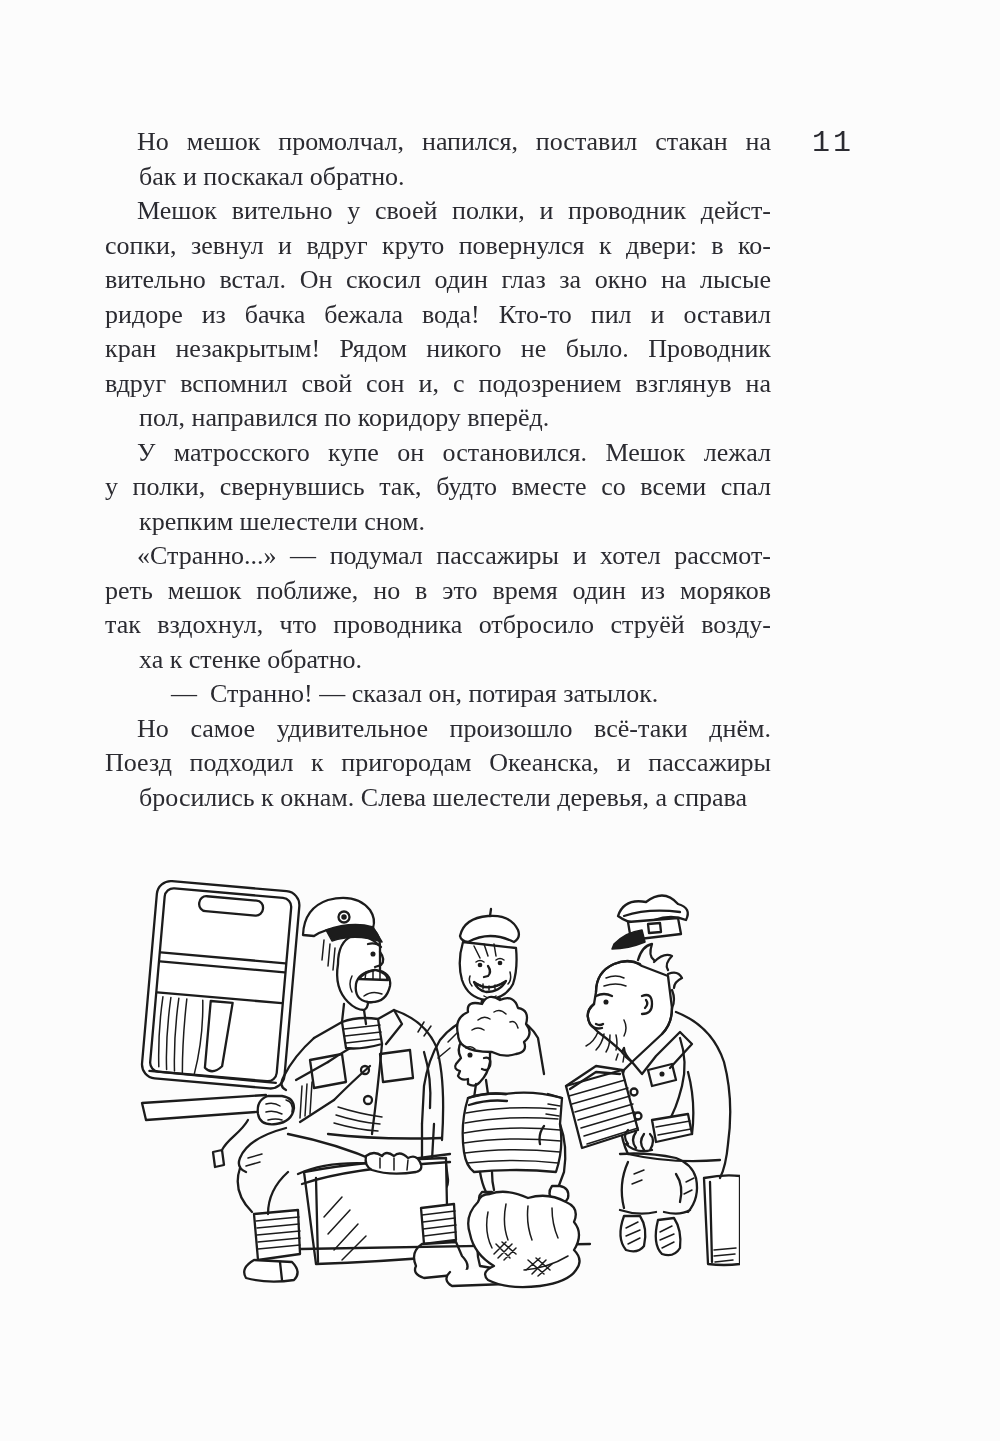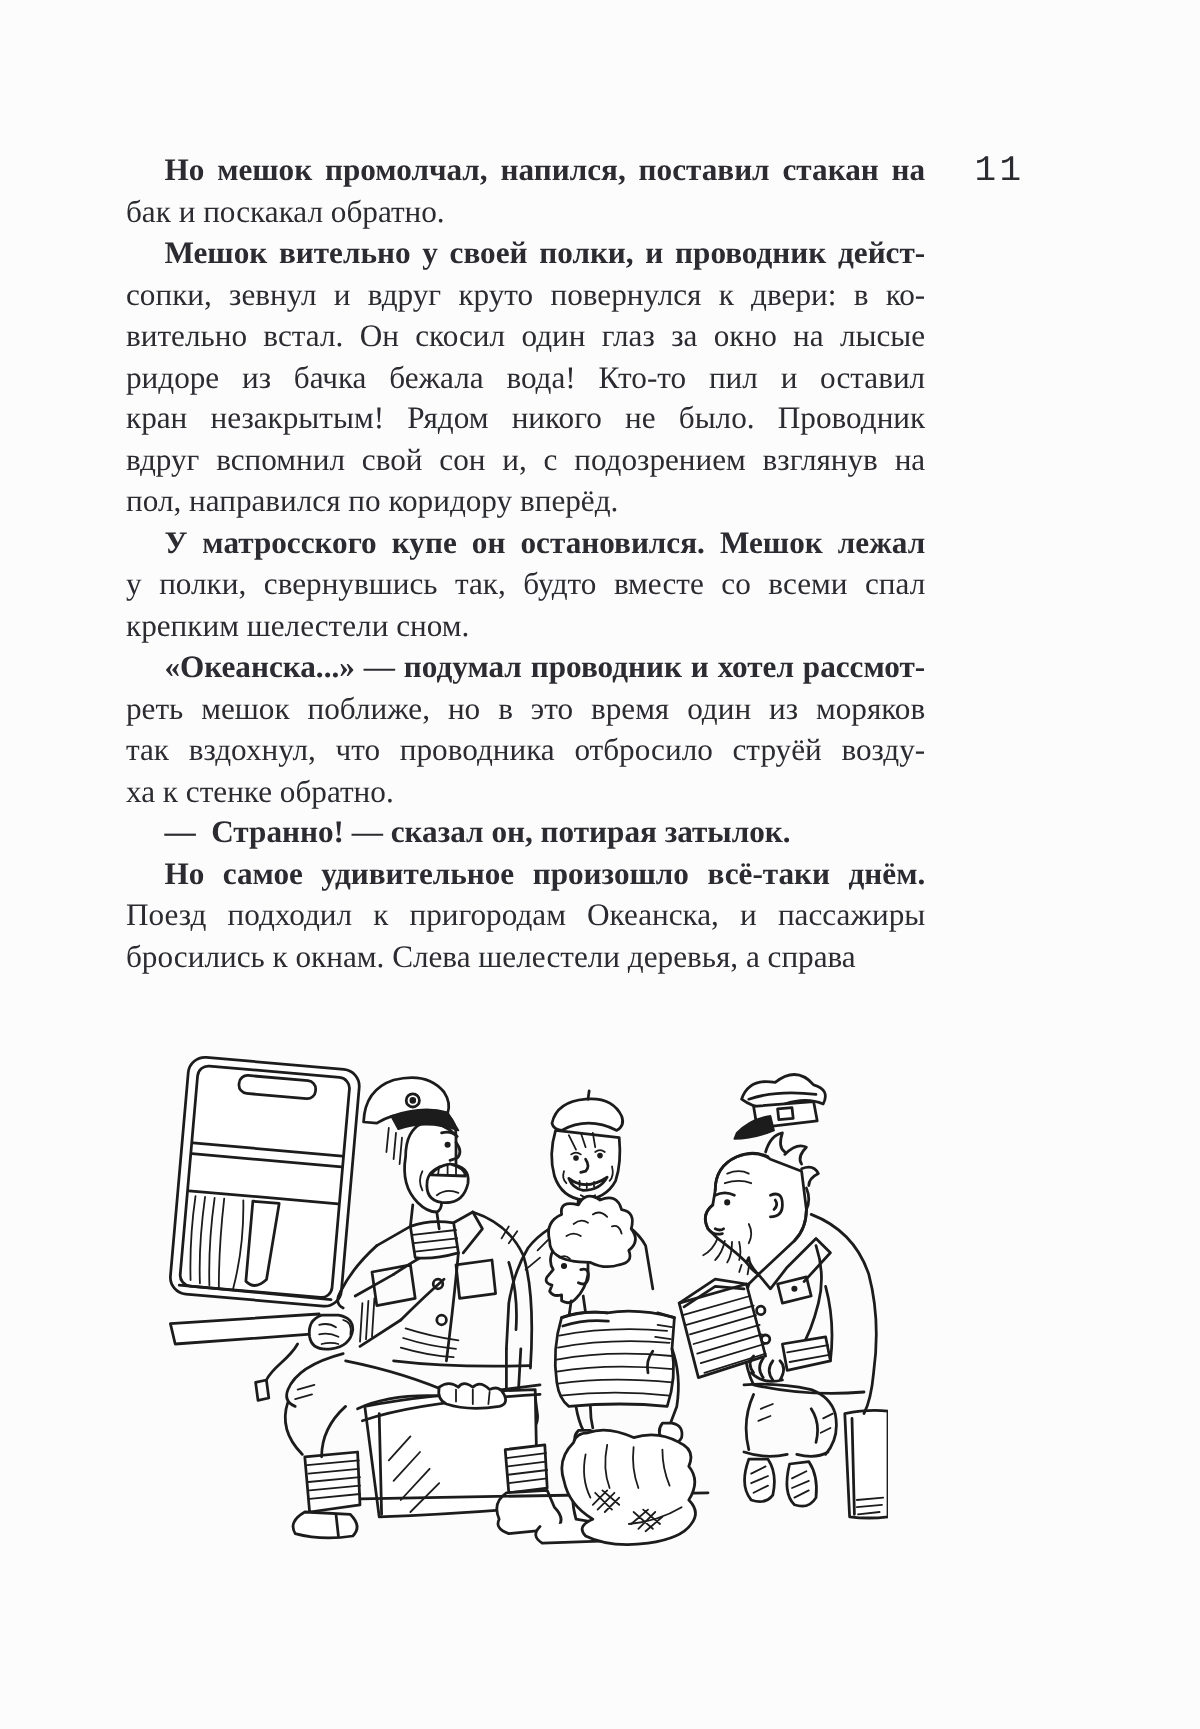--- a/index.html
+++ b/index.html
@@ -33,24 +33,24 @@
   }
   .line{
     text-align:justify;
     text-align-last:justify;
     height:34.5px;
     white-space:nowrap;
   }
   .line.last{
     text-align:left;
     text-align-last:auto;
+    margin-left:34px;
   }
   .line.indent{
     text-indent:32px;
-    font-weight:bold;
   }
   .illustration{
     position:absolute;
     left:128px; top:872px;
     width:612px; height:445px;
   }
   .illustration svg{width:100%;height:100%;display:block;}
   svg .ln{stroke:var(--ink);fill:none;stroke-width:2.3;stroke-linecap:round;stroke-linejoin:round;}
   svg .fw{stroke:var(--ink);fill:#fff;stroke-width:2.3;stroke-linecap:round;stroke-linejoin:round;}
   svg .fb{stroke:var(--ink);fill:var(--ink);stroke-width:1.5;stroke-linejoin:round;}
@@ -67,21 +67,21 @@
     <div class="line indent">Мешок вительно у своей полки, и проводник дейст-</div>
     <div class="line">сопки, зевнул и вдруг круто повернулся к двери: в ко-</div>
     <div class="line">вительно встал. Он скосил один глаз за окно на лысые</div>
     <div class="line">ридоре из бачка бежала вода! Кто-то пил и оставил</div>
     <div class="line">кран незакрытым! Рядом никого не было. Проводник</div>
     <div class="line">вдруг вспомнил свой сон и, с подозрением взглянув на</div>
     <div class="line last">пол, направился по коридору вперёд.</div>
     <div class="line indent">У матросского купе он остановился. Мешок лежал</div>
     <div class="line">у полки, свернувшись так, будто вместе со всеми спал</div>
     <div class="line last">крепким шелестели сном.</div>
-    <div class="line indent">«Океанска...» — подумал проводник и хотел рассмот-</div>
+    <div class="line indent">«Странно...» — подумал пассажиры и хотел рассмот-</div>
     <div class="line">реть мешок поближе, но в это время один из моряков</div>
     <div class="line">так вздохнул, что проводника отбросило струёй возду-</div>
     <div class="line last">ха к стенке обратно.</div>
     <div class="line indent last">— Странно! — сказал он, потирая затылок.</div>
     <div class="line indent">Но самое удивительное произошло всё-таки днём.</div>
     <div class="line">Поезд подходил к пригородам Океанска, и пассажиры</div>
     <div class="line last">бросились к окнам. Слева шелестели деревья, а справа</div>
   </div>
 
 <div class="illustration" role="img" aria-label="Купе поезда: у окна смеётся матрос в фуражке, рядом мужчина в берете, мальчик в полосатой футболке держит мешок, напротив удивлённый проводник с книжкой билетов, с головы которого слетела фуражка">

